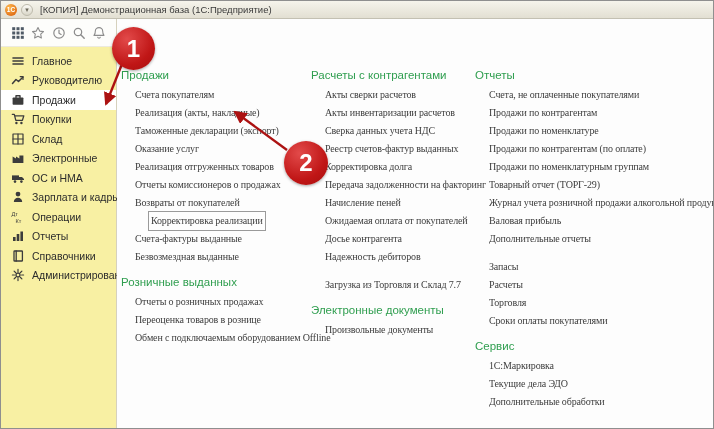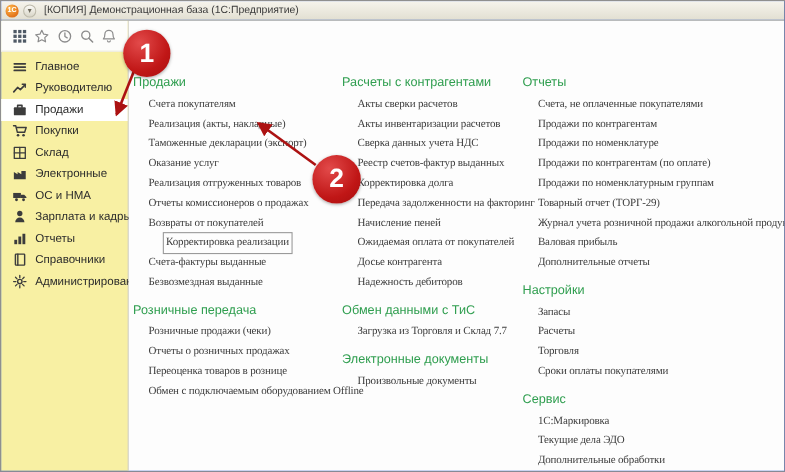--- a/index.html
+++ b/index.html
@@ -166,20 +166,29 @@
               <svg width="14" height="14" viewBox="0 0 14 14">
                 <circle cx="7" cy="4.1" r="2.4" fill="#3c3c3c"></circle>
                 <path d="M2.8 12a4.2 4.2 0 0 1 8.4 0z" fill="#3c3c3c"></path>
               </svg>
             </span>
             <span>Зарплата и кадры</span>
           </div>
           <div class="side-item">
             <span class="sicon">
               <svg width="14" height="14" viewBox="0 0 14 14">
+                <text x="0.5" y="6" font-size="5.6" fill="#3c3c3c">Дт</text>
+                <text x="4.5" y="12.5" font-size="5.6" fill="#3c3c3c">Кт</text>
+              </svg>
+            </span>
+            <span>Операции</span>
+          </div>
+          <div class="side-item">
+            <span class="sicon">
+              <svg width="14" height="14" viewBox="0 0 14 14">
                 <rect x="2" y="8" width="2.6" height="4" fill="#3c3c3c"></rect>
                 <rect x="5.7" y="5" width="2.6" height="7" fill="#3c3c3c"></rect>
                 <rect x="9.4" y="2.5" width="2.6" height="9.5" fill="#3c3c3c"></rect>
               </svg>
             </span>
             <span>Отчеты</span>
           </div>
           <div class="side-item">
             <span class="sicon">
               <svg width="14" height="14" viewBox="0 0 14 14">
@@ -209,43 +218,41 @@
             <div class="link">Таможенные декларации (экспорт)</div>
             <div class="link">Оказание услуг</div>
             <div class="link">Реализация отгруженных товаров</div>
             <div class="link">Отчеты комиссионеров о продажах</div>
             <div class="link">Возвраты от покупателей</div>
             <div class="link focused">Корректировка реализации</div>
             <div class="link">Счета-фактуры выданные</div>
             <div class="link">Безвозмездная выданные</div>
           </div>
           <div class="section">
-            <div class="section-title">Розничные передача</div>
-            <div class="link">Розничные продажи (чеки)</div>
+            <div class="section-title">Розничные выданных</div>
             <div class="link">Отчеты о розничных продажах</div>
             <div class="link">Переоценка товаров в рознице</div>
             <div class="link">Обмен с подключаемым оборудованием Offline</div>
           </div>
         </div>
         <div class="col col-1">
           <div class="section">
             <div class="section-title">Расчеты с контрагентами</div>
             <div class="link">Акты сверки расчетов</div>
             <div class="link">Акты инвентаризации расчетов</div>
             <div class="link">Сверка данных учета НДС</div>
             <div class="link">Реестр счетов-фактур выданных</div>
             <div class="link">Корректировка долга</div>
             <div class="link">Передача задолженности на факторинг</div>
             <div class="link">Начисление пеней</div>
             <div class="link">Ожидаемая оплата от покупателей</div>
             <div class="link">Досье контрагента</div>
             <div class="link">Надежность дебиторов</div>
           </div>
           <div class="section">
-            <div class="section-title">Обмен данными с ТиС</div>
             <div class="link">Загрузка из Торговля и Склад 7.7</div>
           </div>
           <div class="section">
             <div class="section-title">Электронные документы</div>
             <div class="link">Произвольные документы</div>
           </div>
         </div>
         <div class="col col-2">
           <div class="section">
             <div class="section-title">Отчеты</div>
@@ -253,21 +260,20 @@
             <div class="link">Продажи по контрагентам</div>
             <div class="link">Продажи по номенклатуре</div>
             <div class="link">Продажи по контрагентам (по оплате)</div>
             <div class="link">Продажи по номенклатурным группам</div>
             <div class="link">Товарный отчет (ТОРГ-29)</div>
             <div class="link">Журнал учета розничной продажи алкогольной продукции</div>
             <div class="link">Валовая прибыль</div>
             <div class="link">Дополнительные отчеты</div>
           </div>
           <div class="section">
-            <div class="section-title">Настройки</div>
             <div class="link">Запасы</div>
             <div class="link">Расчеты</div>
             <div class="link">Торговля</div>
             <div class="link">Сроки оплаты покупателями</div>
           </div>
           <div class="section">
             <div class="section-title">Сервис</div>
             <div class="link">1С:Маркировка</div>
             <div class="link">Текущие дела ЭДО</div>
             <div class="link">Дополнительные обработки</div>

